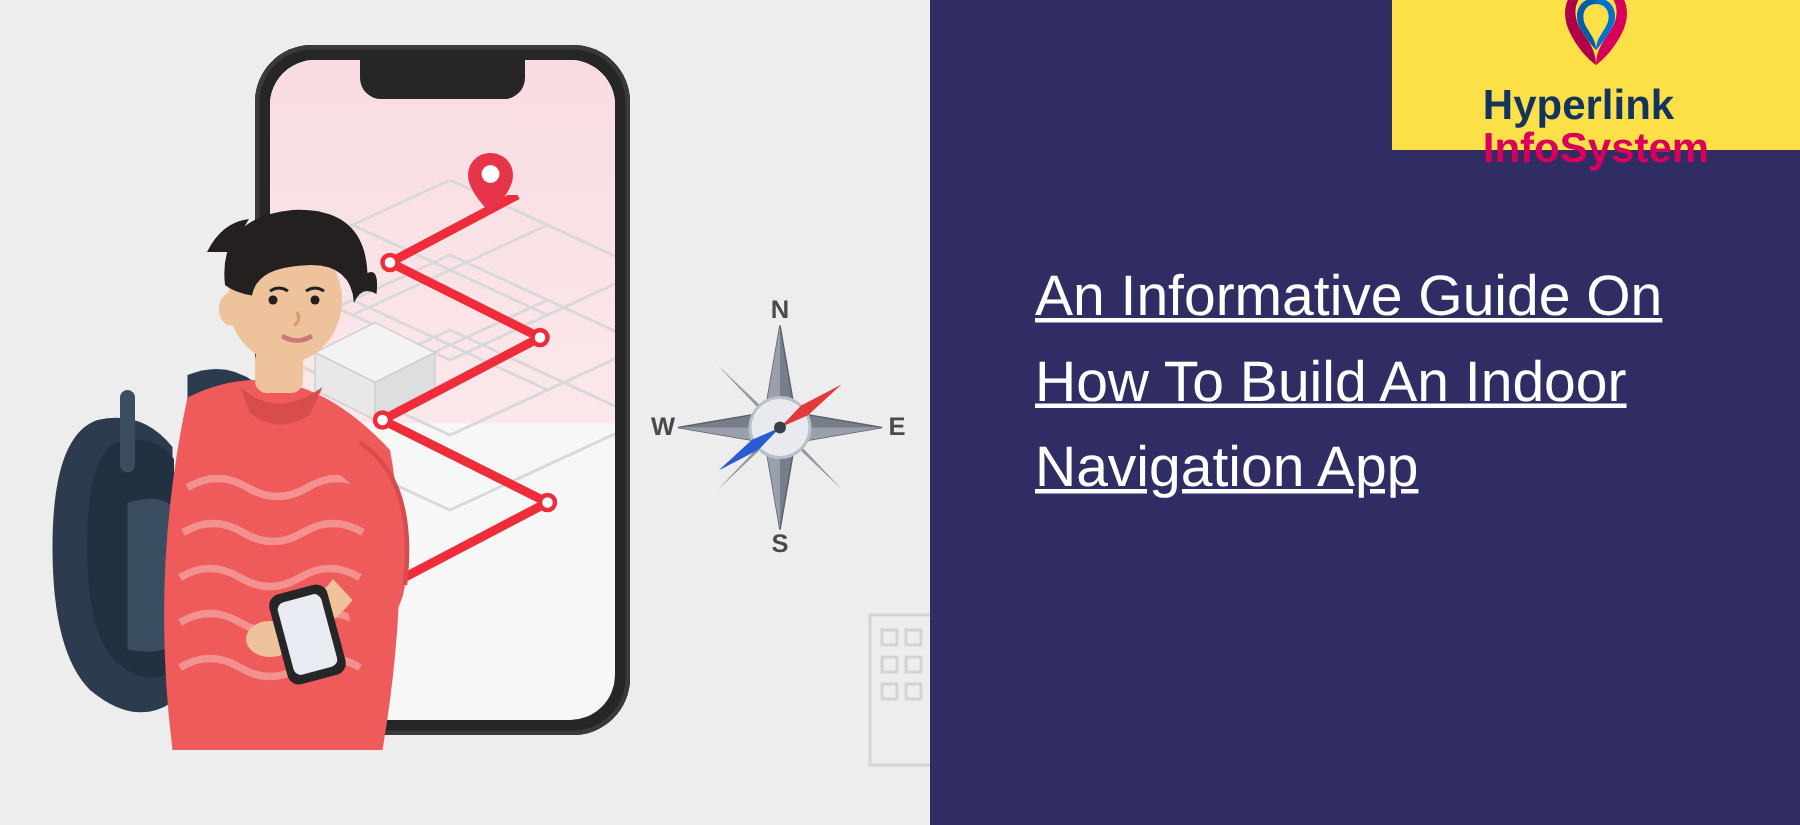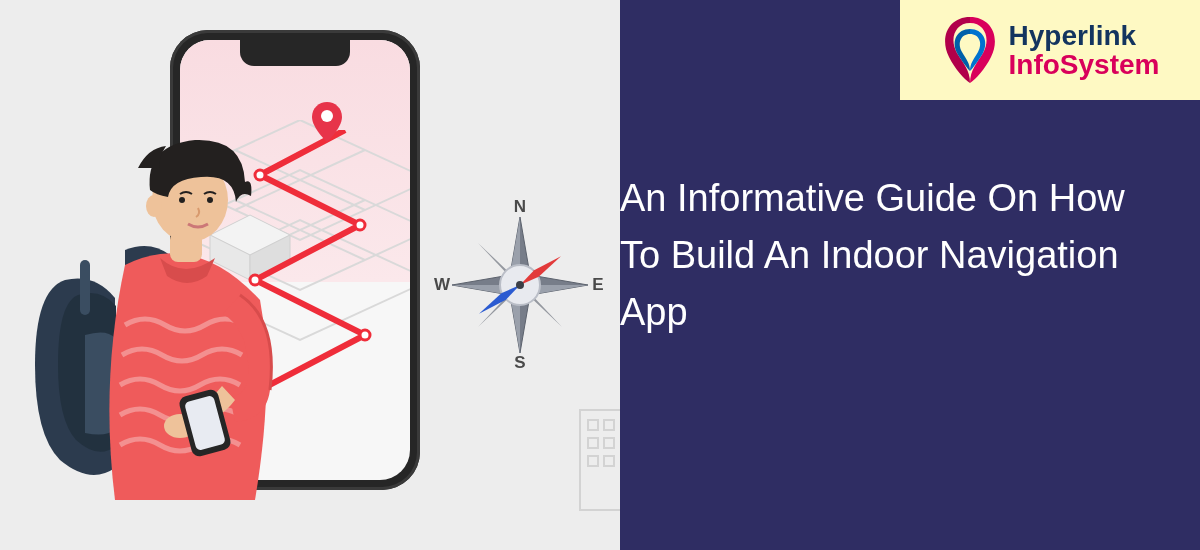--- a/index.html
+++ b/index.html
@@ -24,28 +24,29 @@
     background: #2f2d63;
     position: relative;
     display: flex;
     flex-direction: column;
     justify-content: flex-start;
   }
   .logo-box {
     position: absolute;
     top: 0;
     right: 0;
-    width: 300px;
+    width: 272px;
     height: 100px;
-    background: #fef9c3;
+    background: #fde047;
     display: flex;
     align-items: center;
     justify-content: center;
     gap: 10px;
     padding: 12px 18px;
+    flex-direction: column;
   }
   .logo-mark {
     width: 58px;
     height: 70px;
     flex: 0 0 58px;
   }
   .logo-text {
     display: flex;
     flex-direction: column;
     line-height: 1.05;
@@ -59,21 +60,23 @@
     font-size: 28px;
     font-weight: 700;
     color: #d9005b;
   }
   .heading {
     color: #ffffff;
     font-size: 38px;
     font-weight: 500;
     line-height: 1.5;
     margin-top: 170px;
+    margin-left: 70px;
     margin-right: 50px;
+    text-decoration: underline;
   }
 
   
   .phone {
     position: absolute;
     left: 170px;
     top: 30px;
     width: 250px;
     height: 460px;
     border-radius: 38px;

